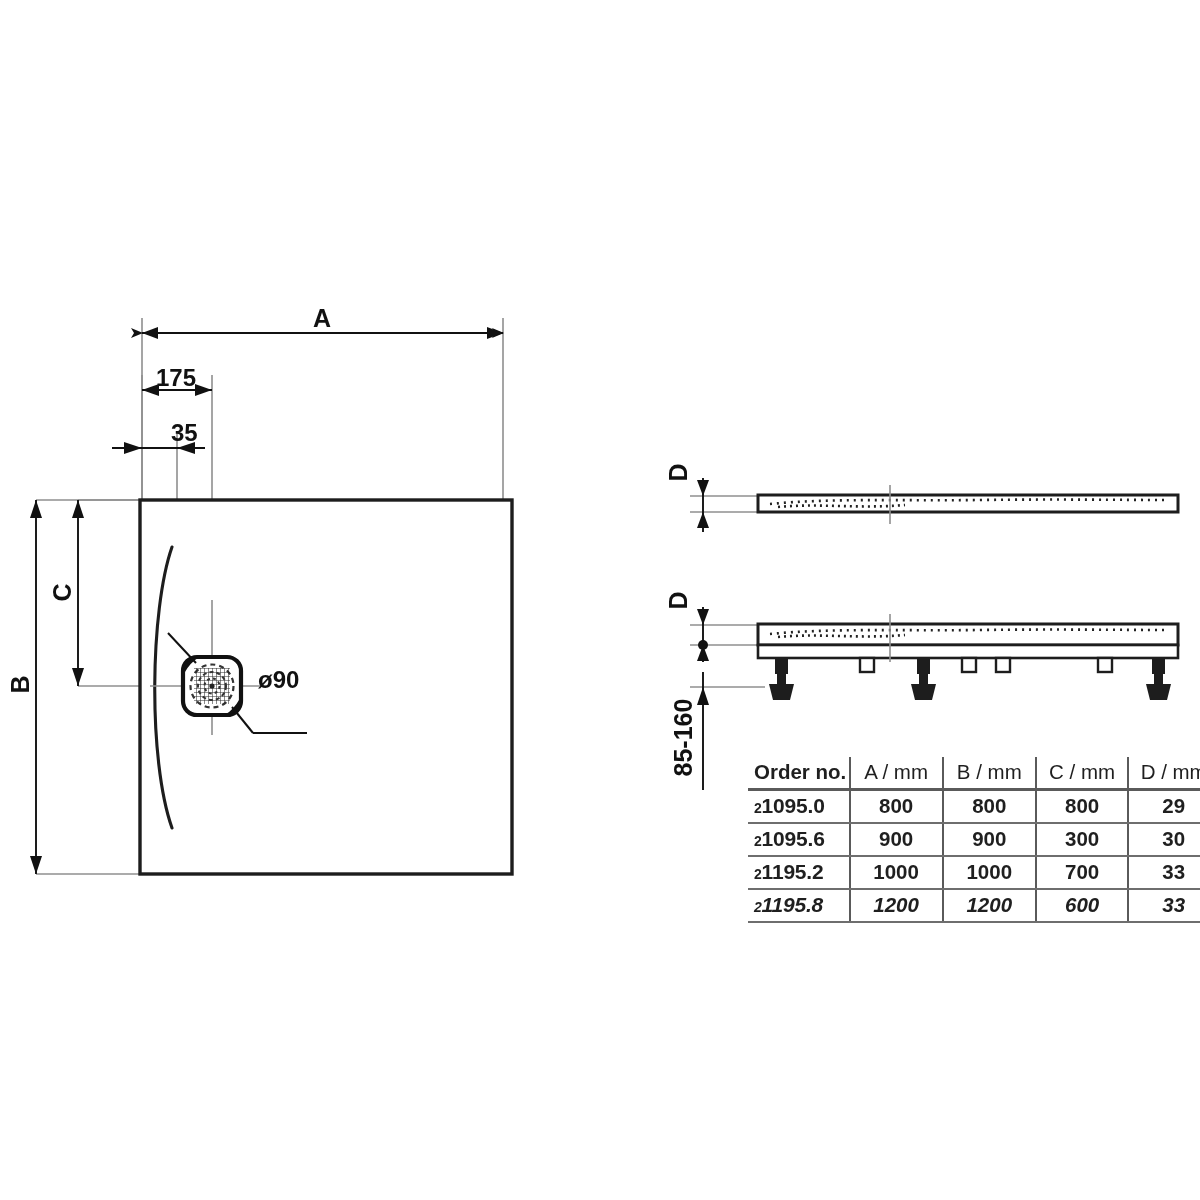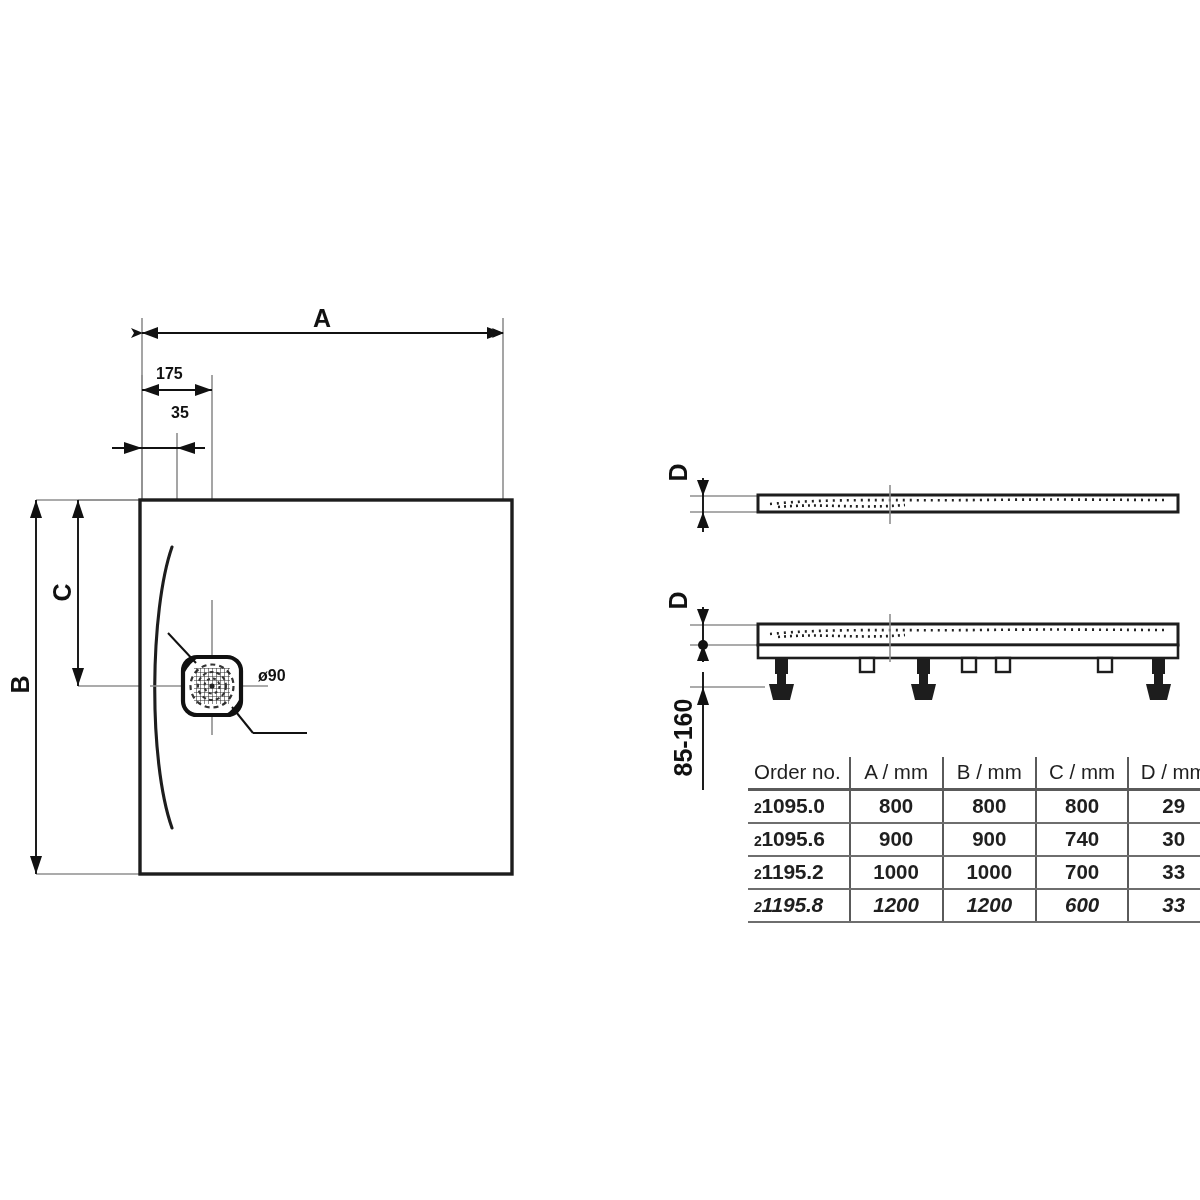--- a/index.html
+++ b/index.html
@@ -4,36 +4,36 @@
 <style>
   html,body{margin:0;padding:0;background:#ffffff;}
   body{width:1200px;height:1200px;overflow:hidden;
        font-family:"Liberation Sans",sans-serif;color:#1a1a1a;}
   #stage{position:relative;width:1200px;height:1200px;background:#fff;}
   svg.draw{position:absolute;left:0;top:0;width:1200px;height:1200px;}
 
   .lbl{position:absolute;font-family:"Liberation Sans",sans-serif;
        font-weight:bold;color:#111;white-space:nowrap;line-height:1;}
   .lbl-big{font-size:25px;}
-  .lbl-dim{font-size:16px;}
+  .lbl-dim{font-size:24px;}
   .rot{transform:rotate(-90deg);transform-origin:50% 50%;}
 
   
   #spec-table{position:absolute;left:748px;top:757px;width:470px;
               border-collapse:collapse;font-family:"Liberation Sans",sans-serif;}
   #spec-table td,#spec-table th{
       padding:3px 0 4px 0;font-size:20.5px;color:#1f1f1f;
       border-bottom:2.4px solid #6e6e6e;text-align:center;font-weight:normal;}
   #spec-table th{font-weight:normal;border-bottom:3.4px solid #5a5a5a;}
   #spec-table tr:last-child td{border-bottom:2.4px solid #6e6e6e;font-style:italic;}
   #spec-table .c-order{text-align:left;padding-left:6px;width:96px;
                        border-right:2.4px solid #5a5a5a;}
   #spec-table .c-val{width:94px;border-right:2.4px solid #5a5a5a;font-weight:bold;}
   #spec-table .c-last{width:92px;border-right:none;font-weight:bold;}
-  #spec-table th.c-order{font-weight:normal;}
+  #spec-table th.c-order{font-weight:bold;}
   #spec-table th.c-val,#spec-table th.c-last{font-weight:normal;}
   .ordnum{font-weight:bold;font-size:21px;letter-spacing:-.2px;}
   .ordnum .pre{font-size:14px;font-weight:bold;vertical-align:baseline;}
 </style>
 </head>
 <body>
 
 <div id="stage">
 
   <svg class="draw" viewBox="0 0 1200 1200">
@@ -187,21 +187,21 @@
         <rect x="1154" y="674" width="9" height="10" fill="#1d1d1d"></rect>
         <path d="M1146,684 L1171,684 L1167,700 L1150,700 Z" fill="#1d1d1d"></path>
       </g>
     </g>
   </svg>
 
   <div class="lbl lbl-big" style="left:313px;top:306px;">A</div>
 
   <div class="lbl lbl-dim" style="left:156px;top:366px;">175</div>
 
-  <div class="lbl lbl-dim" style="left:171px;top:405px;">35</div>
+  <div class="lbl lbl-dim" style="left:171px;top:421px;">35</div>
 
   <div class="lbl lbl-big rot" style="left:6px;top:672px;width:28px;text-align:center;">B</div>
 
   <div class="lbl lbl-big rot" style="left:48px;top:580px;width:28px;text-align:center;">C</div>
 
   <div class="lbl lbl-dim" style="left:258px;top:668px;">ø90</div>
 
   <div class="lbl lbl-big rot" style="left:664px;top:460px;width:28px;text-align:center;">D</div>
 
   <div class="lbl lbl-big rot" style="left:664px;top:588px;width:28px;text-align:center;">D</div>
@@ -223,21 +223,21 @@
           <td class="c-order"><span class="ordnum"><span class="pre">2</span>1095.0</span></td>
           <td class="c-val">800</td>
           <td class="c-val">800</td>
           <td class="c-val">800</td>
           <td class="c-last">29</td>
         </tr>
         <tr>
           <td class="c-order"><span class="ordnum"><span class="pre">2</span>1095.6</span></td>
           <td class="c-val">900</td>
           <td class="c-val">900</td>
-          <td class="c-val">740</td>
+          <td class="c-val">300</td>
           <td class="c-last">30</td>
         </tr>
         <tr>
           <td class="c-order"><span class="ordnum"><span class="pre">2</span>1195.2</span></td>
           <td class="c-val">1000</td>
           <td class="c-val">1000</td>
           <td class="c-val">700</td>
           <td class="c-last">33</td>
         </tr>
         <tr>

